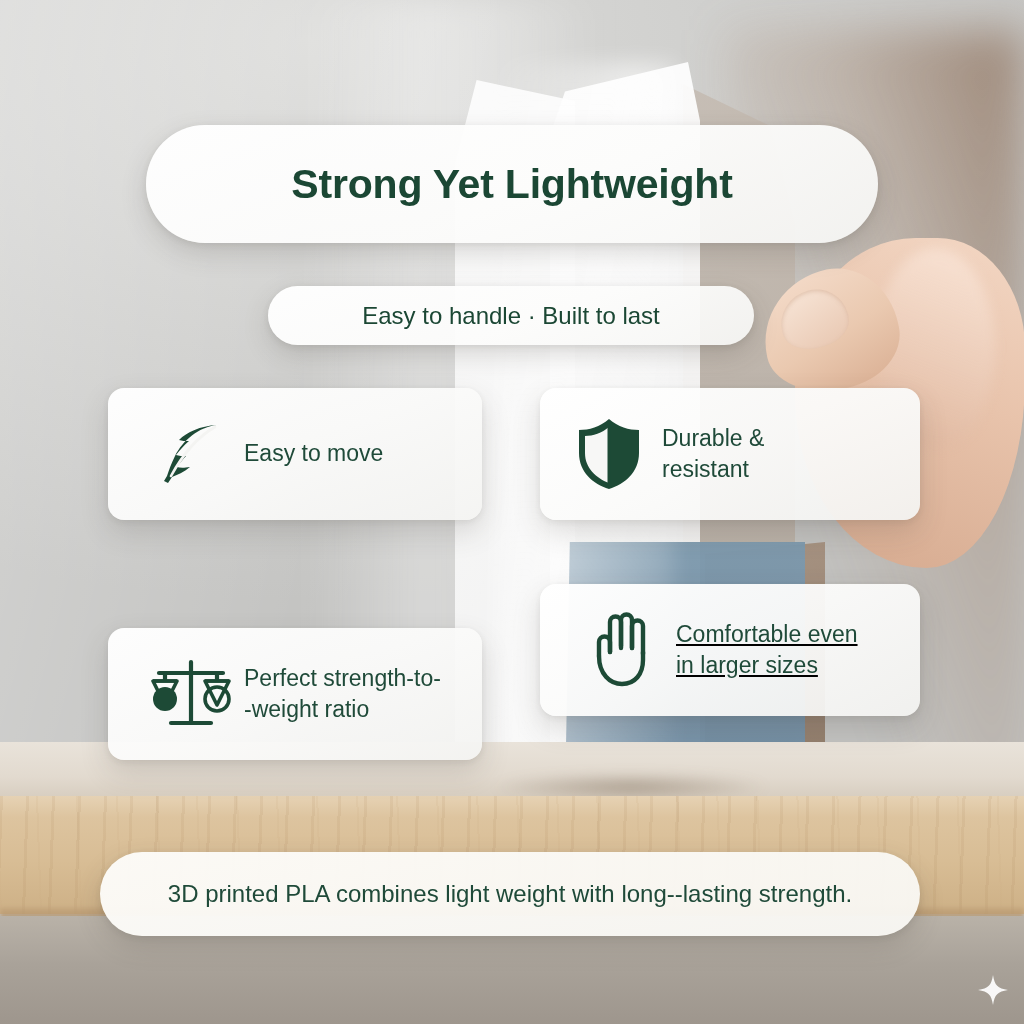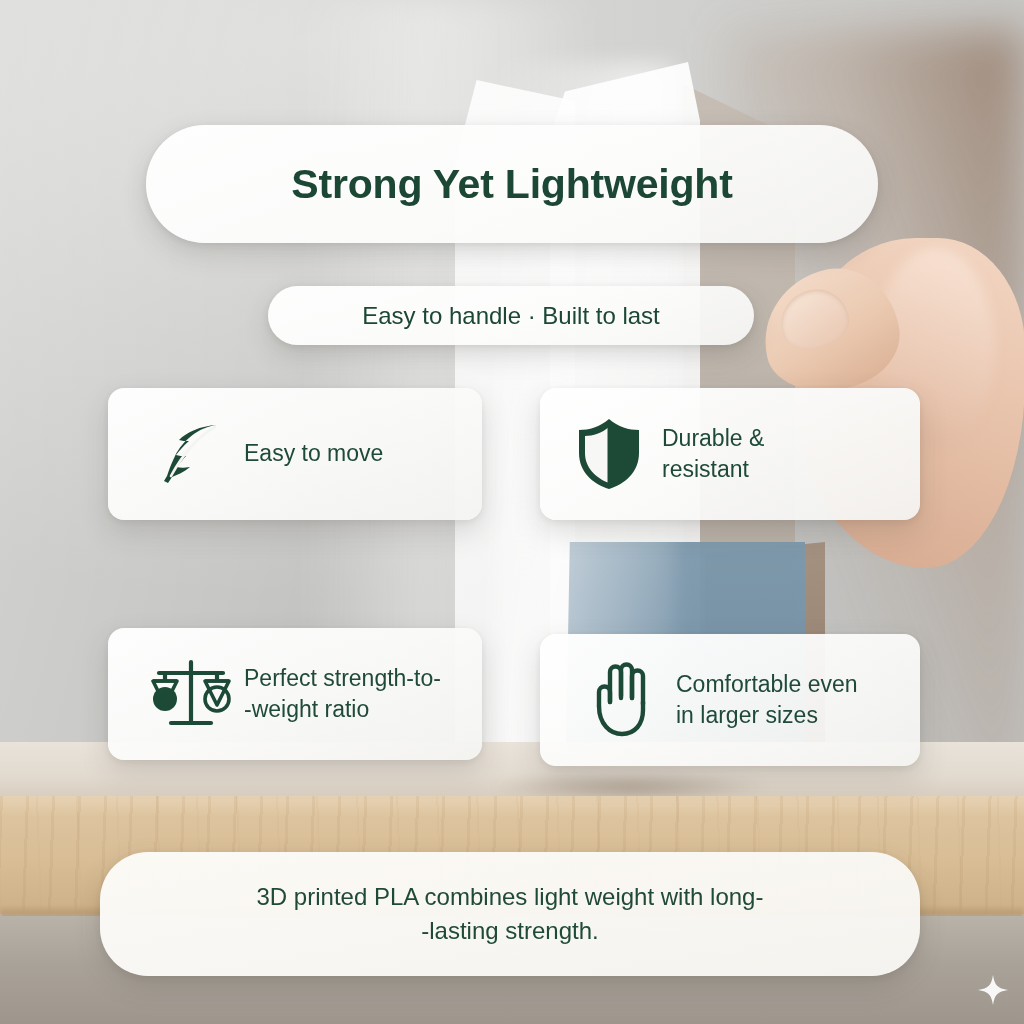--- a/index.html
+++ b/index.html
@@ -150,36 +150,35 @@
   .card{
     position:absolute;width:374px;height:132px;border-radius:16px;
     background:linear-gradient(155deg, rgba(255,255,255,.97) 0%, rgba(251,251,250,.95) 50%, rgba(244,244,242,.93) 100%);
     box-shadow:0 12px 28px rgba(70,65,60,.17), 0 2px 6px rgba(70,65,60,.09);
     display:flex;align-items:center;
     padding:0 22px;box-sizing:border-box;
   }
   #card-1{left:108px;top:388px;}
   #card-2{left:540px;top:388px;width:380px;padding-left:8px;}
   #card-3{left:108px;top:614px;margin-top:14px;}
-  #card-4{left:540px;top:634px;width:380px;}
+  #card-4{left:540px;top:584px;width:380px;text-decoration:underline;}
 
   .card .icon{
     width:86px;min-width:86px;height:86px;
     display:flex;align-items:center;justify-content:center;
     margin-left:18px;margin-right:10px;
   }
   .card .label{
     font-size:23px;line-height:1.36;color:#1f4a39;
     white-space:nowrap;
   }
   .card .label .l2{display:block;}
 
   #footer-pill{
-    left:100px;top:852px;width:820px;height:124px;border-radius:48px;
-    flex-direction:column;
+    left:100px;top:852px;width:820px;height:84px;border-radius:48px;
     background:linear-gradient(160deg, rgba(253,252,249,.96) 0%, rgba(249,248,244,.94) 100%);
   }
   #footer-pill .txt{
     font-size:24px;line-height:1.42;text-align:center;color:#1f4a39;white-space:nowrap;
   }
 
   .sparkle{
     position:absolute;left:978px;top:975px;width:30px;height:30px;
   }
   svg{display:block;}

